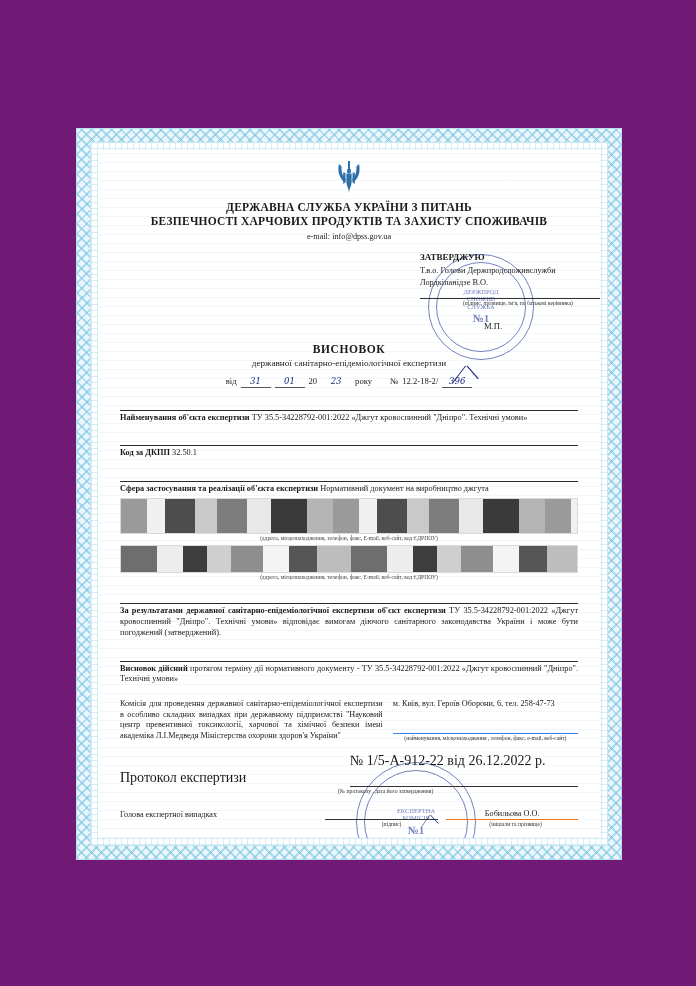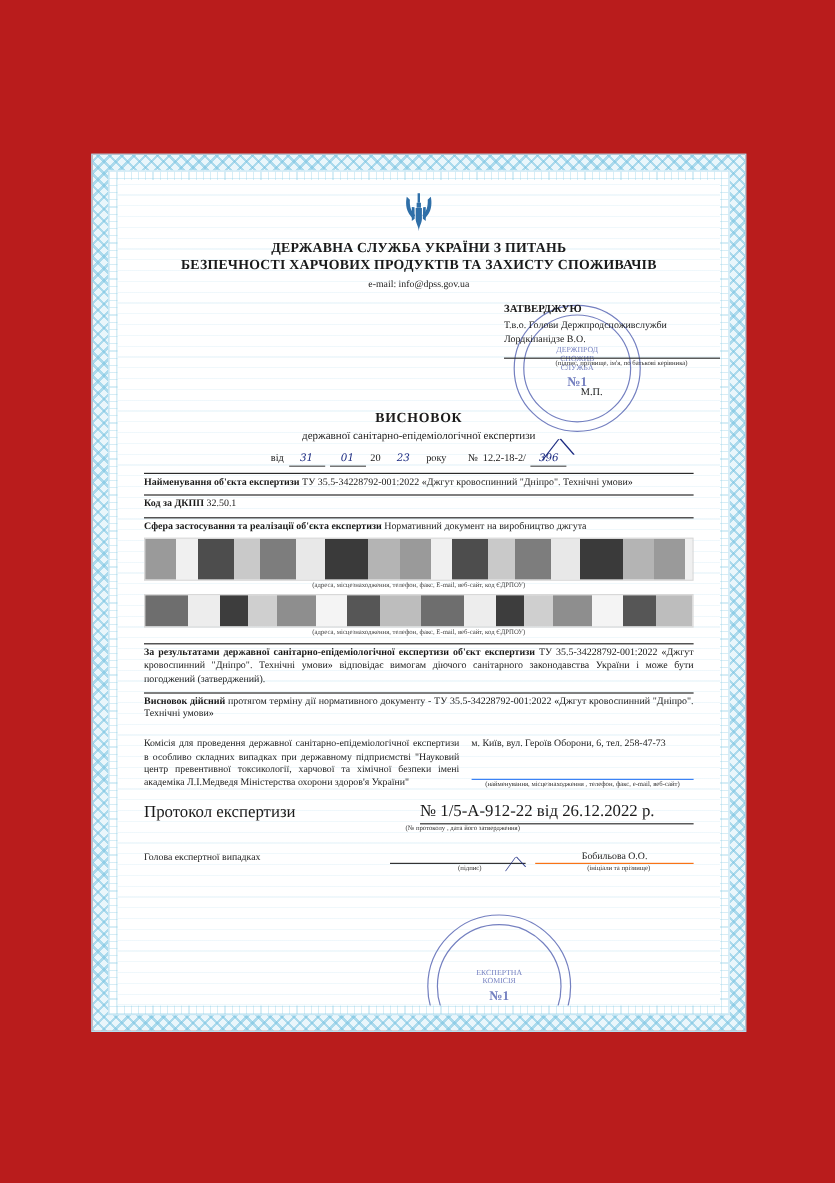--- a/index.html
+++ b/index.html
@@ -14,21 +14,21 @@
     color: #1a1a1a;
     position: relative;
     overflow: hidden;
   }
 
   .page {
     position: absolute;
     left: 0; top: 0;
     width: 696px;
     height: 986px;
-    background: #b91c1c;
+    background: #701a75;
   }
 
   
   .cert-frame {
     position: absolute;
     left: 76px;
     top: 128px;
     width: 544px;
     height: 730px;
     background:
@@ -202,21 +202,21 @@
     padding: 0 6px;
     min-width: 18px;
     display: inline-block;
     text-align: center;
   }
   .hw.nob { border-bottom: none; }
   .date-row .sp { display: inline-block; width: 10px; }
 
   
   .frow {
-    margin-top: 5px;
+    margin-top: 22px;
     font-size: 8.3px;
     line-height: 1.3;
     border-top: 1px solid #2b2b2b;
     padding-top: 2px;
     text-align: justify;
   }
   .frow b { font-weight: bold; }
 
   .redacted-block {
     margin-top: 3px;
@@ -268,21 +268,21 @@
     margin-top: 10px;
     display: flex;
     font-size: 14px;
     align-items: flex-end;
     gap: 20px;
   }
   .proto-row .lbl { width: 210px; }
   .proto-row .val {
     flex: 1;
     border-bottom: 1px solid #333;
-    padding-bottom: 0;
+    padding-bottom: 16px;
   }
   .proto-cap {
     margin-left: 218px;
     font-size: 5.6px;
     color: #333;
     margin-top: 1px;
   }
 
   .chair-row {
     margin-top: 14px;

